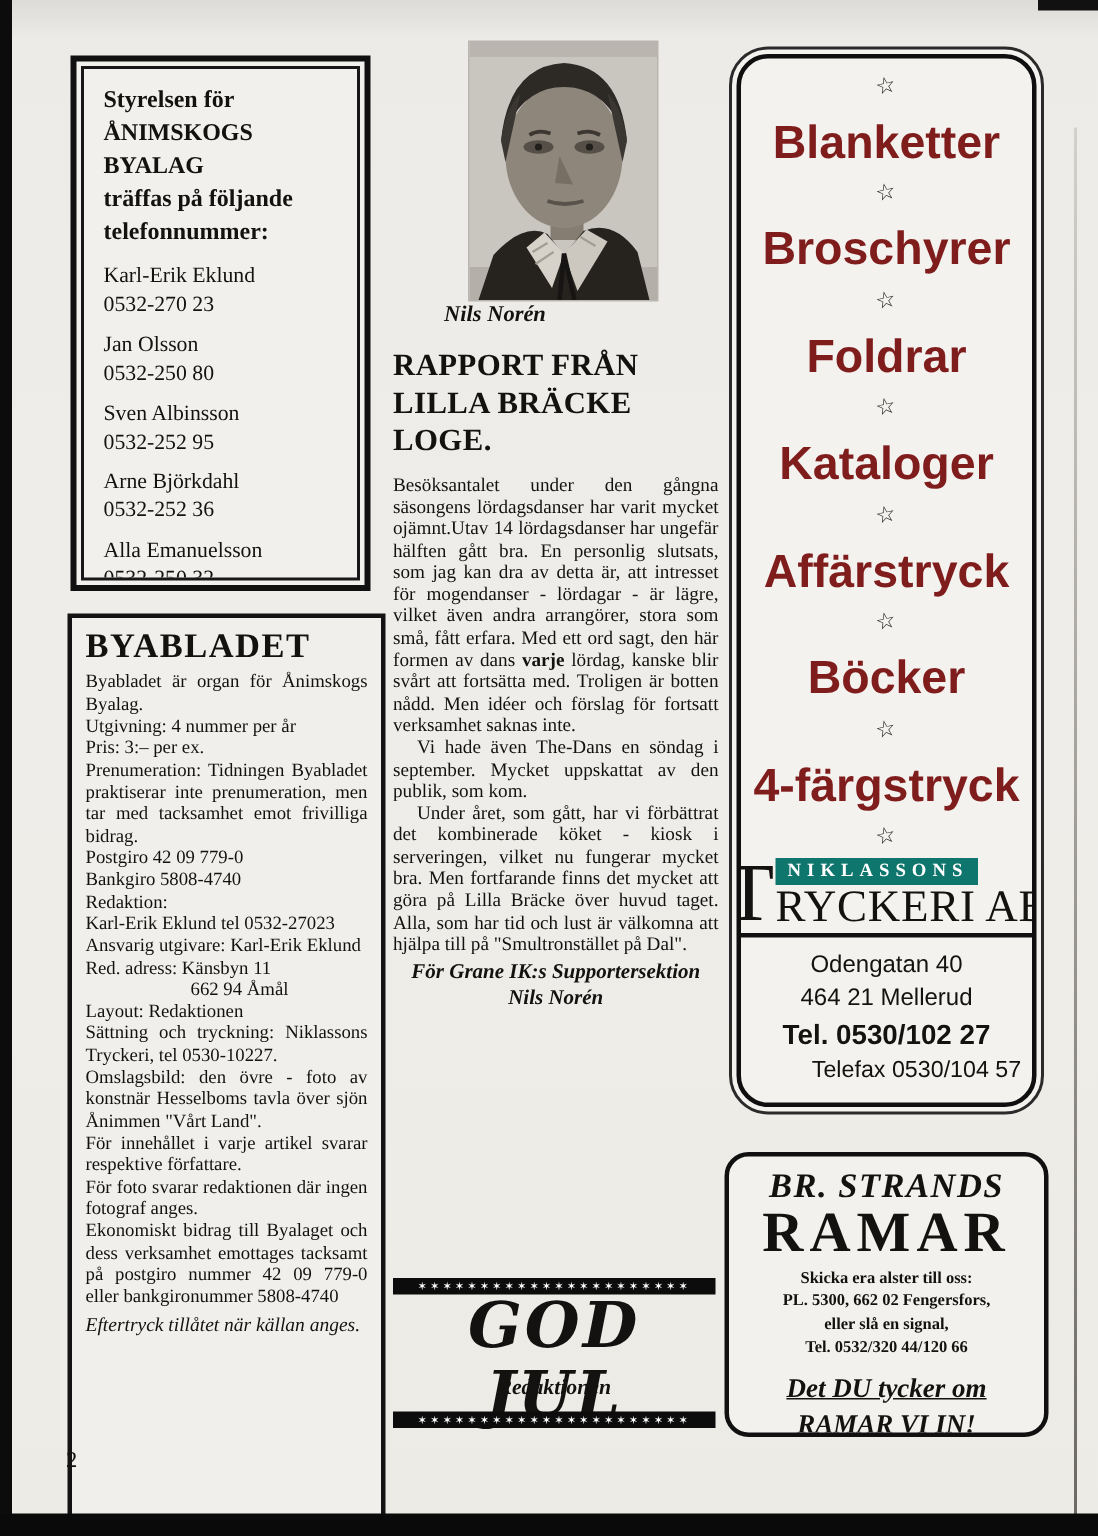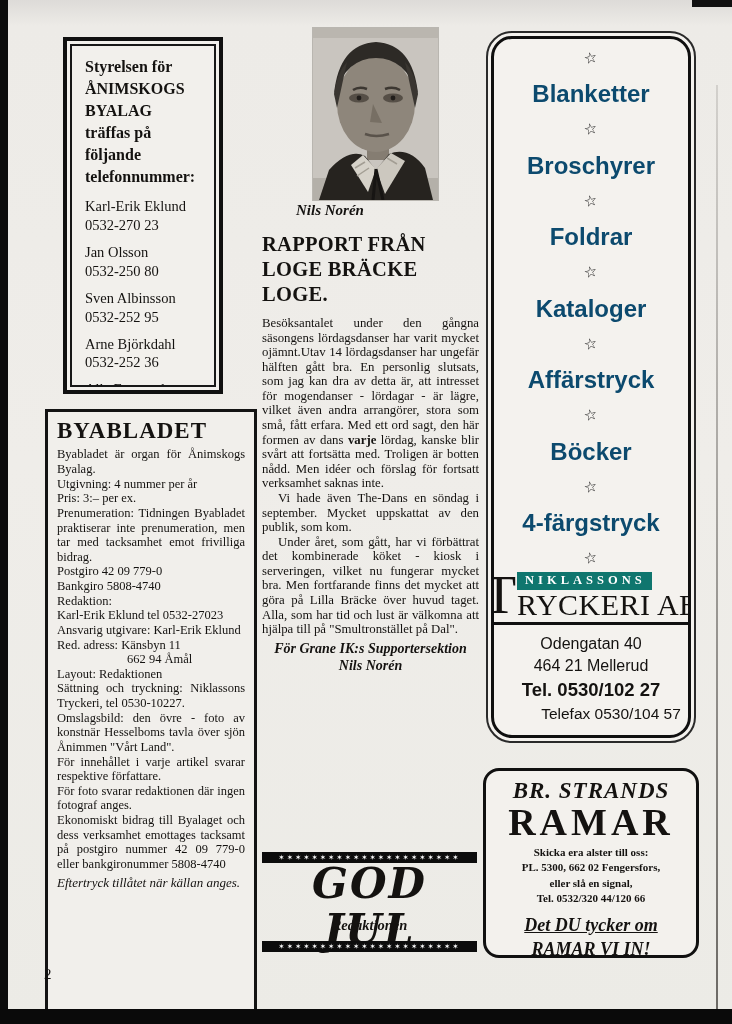--- a/index.html
+++ b/index.html
@@ -8,21 +8,21 @@
     background:linear-gradient(180deg,#dddbd8 0px,#edebe7 26px,#efede9 45%,#ecebe6 100%);
     font-family:"Liberation Serif","DejaVu Serif",serif;color:#141210;
   }
   
   .scan-strip-left{position:absolute;left:0;top:0;width:8px;height:1024px;background:#0c0c0c;}
   .scan-strip-bottom{position:absolute;left:0;top:1009px;width:732px;height:15px;background:#0a0a0a;}
   .scan-mark-topright{position:absolute;right:0;top:0;width:40px;height:7px;background:#111;}
   .scan-line-right{position:absolute;left:716px;top:85px;width:2px;height:925px;background:linear-gradient(180deg,rgba(60,55,50,.15),rgba(40,36,32,.65));}
 
   
-  .board-box{position:absolute;left:63px;top:37px;width:160px;height:357px;border:4px solid #101010;background:#f2f0ec;box-sizing:border-box;}
+  .board-box{position:absolute;left:47px;top:37px;width:200px;height:357px;border:4px solid #101010;background:#f2f0ec;box-sizing:border-box;}
   .board-box-inner{position:absolute;inset:3px;border:2px solid #181818;padding:10px 13px;overflow:hidden;}
   .board-title{font-weight:bold;font-size:16px;line-height:1.38;}
   .board-members{margin-top:9px;font-size:14.5px;line-height:1.3;}
   .board-member{margin-top:8px;}
 
   
   .info-box{position:absolute;left:45px;top:409px;width:212px;height:697px;border:3px solid #131313;background:#f1efeb;box-sizing:border-box;padding:6px 9px;overflow:hidden;}
   .info-title{font-weight:bold;font-size:23px;letter-spacing:1px;line-height:1.15;margin-bottom:3px;}
   .info-box p{margin:0;font-size:12.5px;line-height:1.17;text-align:justify;}
   .info-box p.indent{padding-left:70px;text-align:left;}
@@ -48,21 +48,21 @@
   .greeting-title{position:absolute;left:262px;top:861px;width:215px;text-align:center;
     font-style:italic;font-weight:bold;font-size:42px;letter-spacing:2px;line-height:1.1;
     font-family:"DejaVu Serif",serif;}
   .greeting-sub{position:absolute;left:262px;top:917px;width:215px;text-align:center;font-style:italic;font-weight:bold;font-size:14.5px;}
 
   
   .print-ad{position:absolute;left:486px;top:31px;width:210px;height:712px;border:2px solid #2a2a2a;border-radius:26px;background:#f4f2ee;box-sizing:border-box;padding:3px;}
   .print-ad-inner{width:100%;height:100%;border:3px solid #0f0f0f;border-radius:21px;box-sizing:border-box;display:flex;flex-direction:column;align-items:center;padding:12px 4px 10px;overflow:hidden;}
   .ad-list{height:548px;display:flex;flex-direction:column;align-items:center;justify-content:space-between;}
   .ad-star{font-size:15px;line-height:1;display:inline-block;transform:rotate(-12deg);color:#1a1a1a;}
-  .ad-item{font-family:"Liberation Sans","DejaVu Sans",sans-serif;font-weight:bold;font-size:24px;line-height:1;color:#0c4a6e;}
+  .ad-item{font-family:"Liberation Sans","DejaVu Sans",sans-serif;font-weight:bold;font-size:31px;line-height:1;color:#7f1d1d;}
   .printer-logo{margin-top:6px;display:flex;align-items:flex-start;justify-content:center;border-bottom:3px solid #101010;padding:0 2px 1px;}
   .logo-initial{font-size:55px;line-height:.82;font-weight:500;}
   .logo-right{display:flex;flex-direction:column;align-items:flex-start;margin-left:1px;}
   .logo-top{background:#0f766e;color:#fff;font-weight:bold;font-size:12.5px;letter-spacing:4px;padding:2px 6px 2px 8px;line-height:1.1;}
   .logo-main{font-size:30px;line-height:1.02;letter-spacing:.5px;white-space:nowrap;}
   .printer-address{margin-top:8px;text-align:center;font-family:"Liberation Sans","DejaVu Sans",sans-serif;line-height:1.4;}
   .addr-l1,.addr-l2{font-size:16px;}
   .addr-tel{font-size:18.5px;font-weight:bold;}
   .addr-fax{font-size:15.5px;margin-left:40px;}
 
@@ -140,21 +140,21 @@
       <path d="M78,125 L63,141 L72,166 L92,133 Z" fill="#ccc8bf"></path>
       <path d="M42,140 L52,134 M44,148 L56,140 M84,136 L74,130" stroke="#a39e94" stroke-width="1.5"></path>
       <path d="M63,141 L60,172 M63,141 L70,172" stroke="#171513" stroke-width="3"></path>
     </svg>
   </div>
   <div class="photo-caption">Nils Norén</div>
 
   <div class="article">
     <div class="article-title">
       <div>RAPPORT FRÅN</div>
-      <div>LOGE BRÄCKE</div>
+      <div>LILLA BRÄCKE</div>
       <div>LOGE.</div>
     </div>
     <p><span>Besöksantalet under den gångna säsongens lördagsdanser har varit mycket ojämnt.Utav 14 lördagsdanser har ungefär hälften gått bra. En personlig slutsats, som jag kan dra av detta är, att intresset för mogendanser - lördagar - är lägre, vilket även andra arrangörer, stora som små, fått erfara. Med ett ord sagt, den här formen av dans </span><b>varje</b><span> lördag, kanske blir svårt att fortsätta med. Troligen är botten nådd. Men idéer och förslag för fortsatt verksamhet saknas inte.</span></p>
     <p class="ind">Vi hade även The-Dans en söndag i september. Mycket uppskattat av den publik, som kom.</p>
     <p class="ind">Under året, som gått, har vi förbättrat det kombinerade köket - kiosk i serveringen, vilket nu fungerar mycket bra. Men fortfarande finns det mycket att göra på Lilla Bräcke över huvud taget. Alla, som har tid och lust är välkomna att hjälpa till på "Smultronstället på Dal".</p>
     <div class="signature">
       <div>För Grane IK:s Supportersektion</div>
       <div>Nils Norén</div>
     </div>
   </div>

